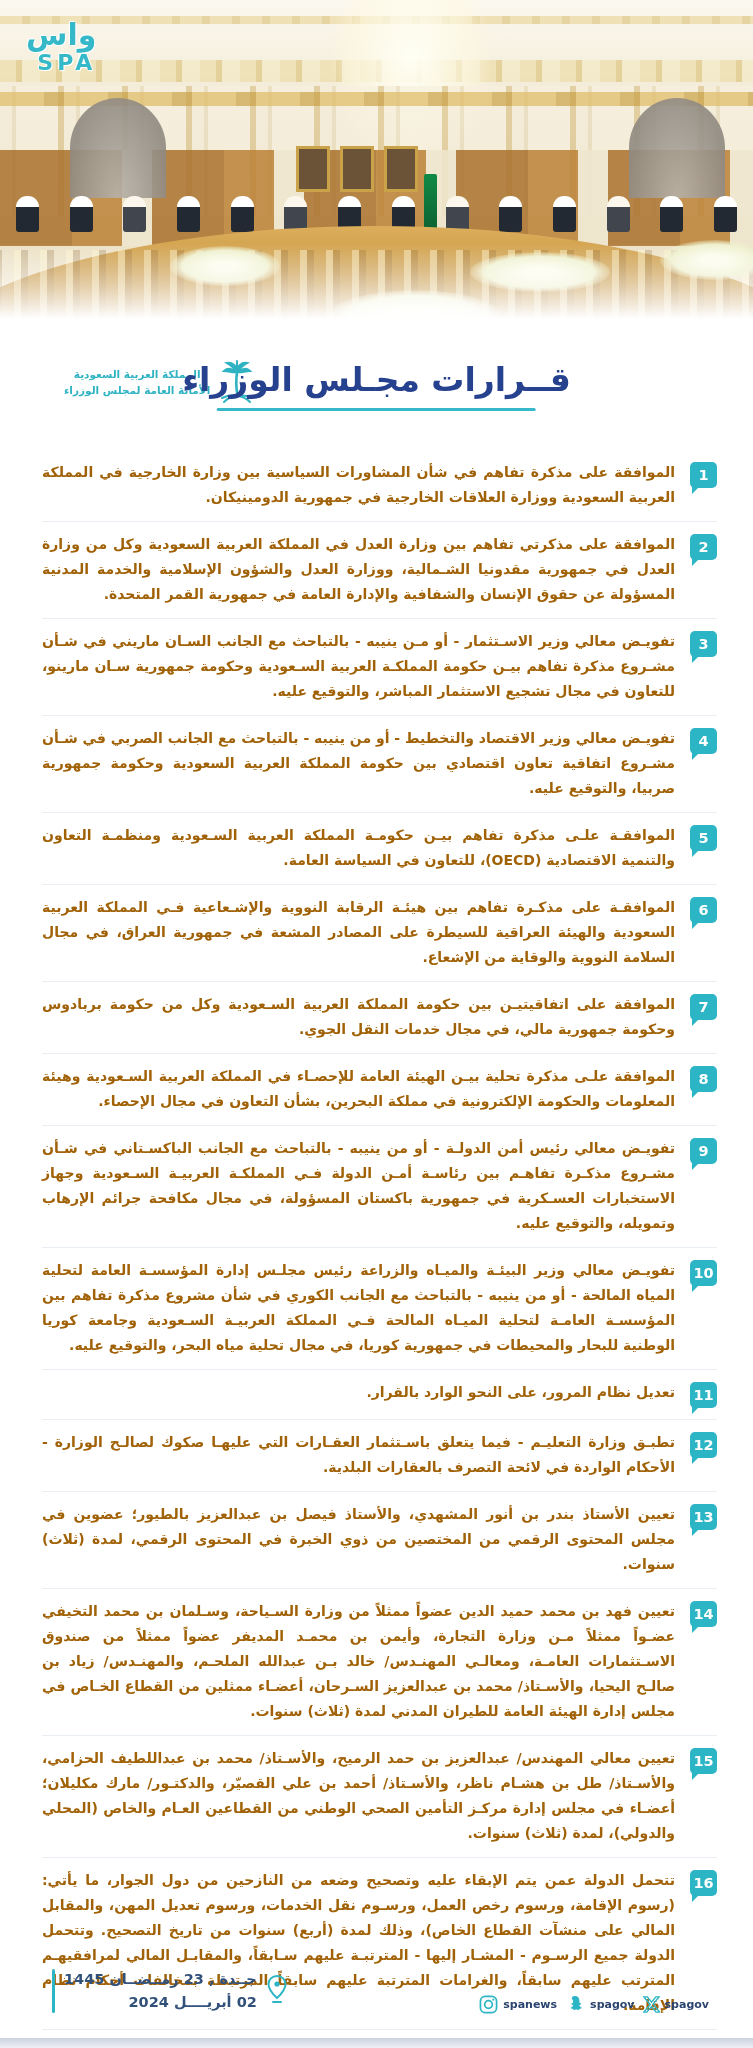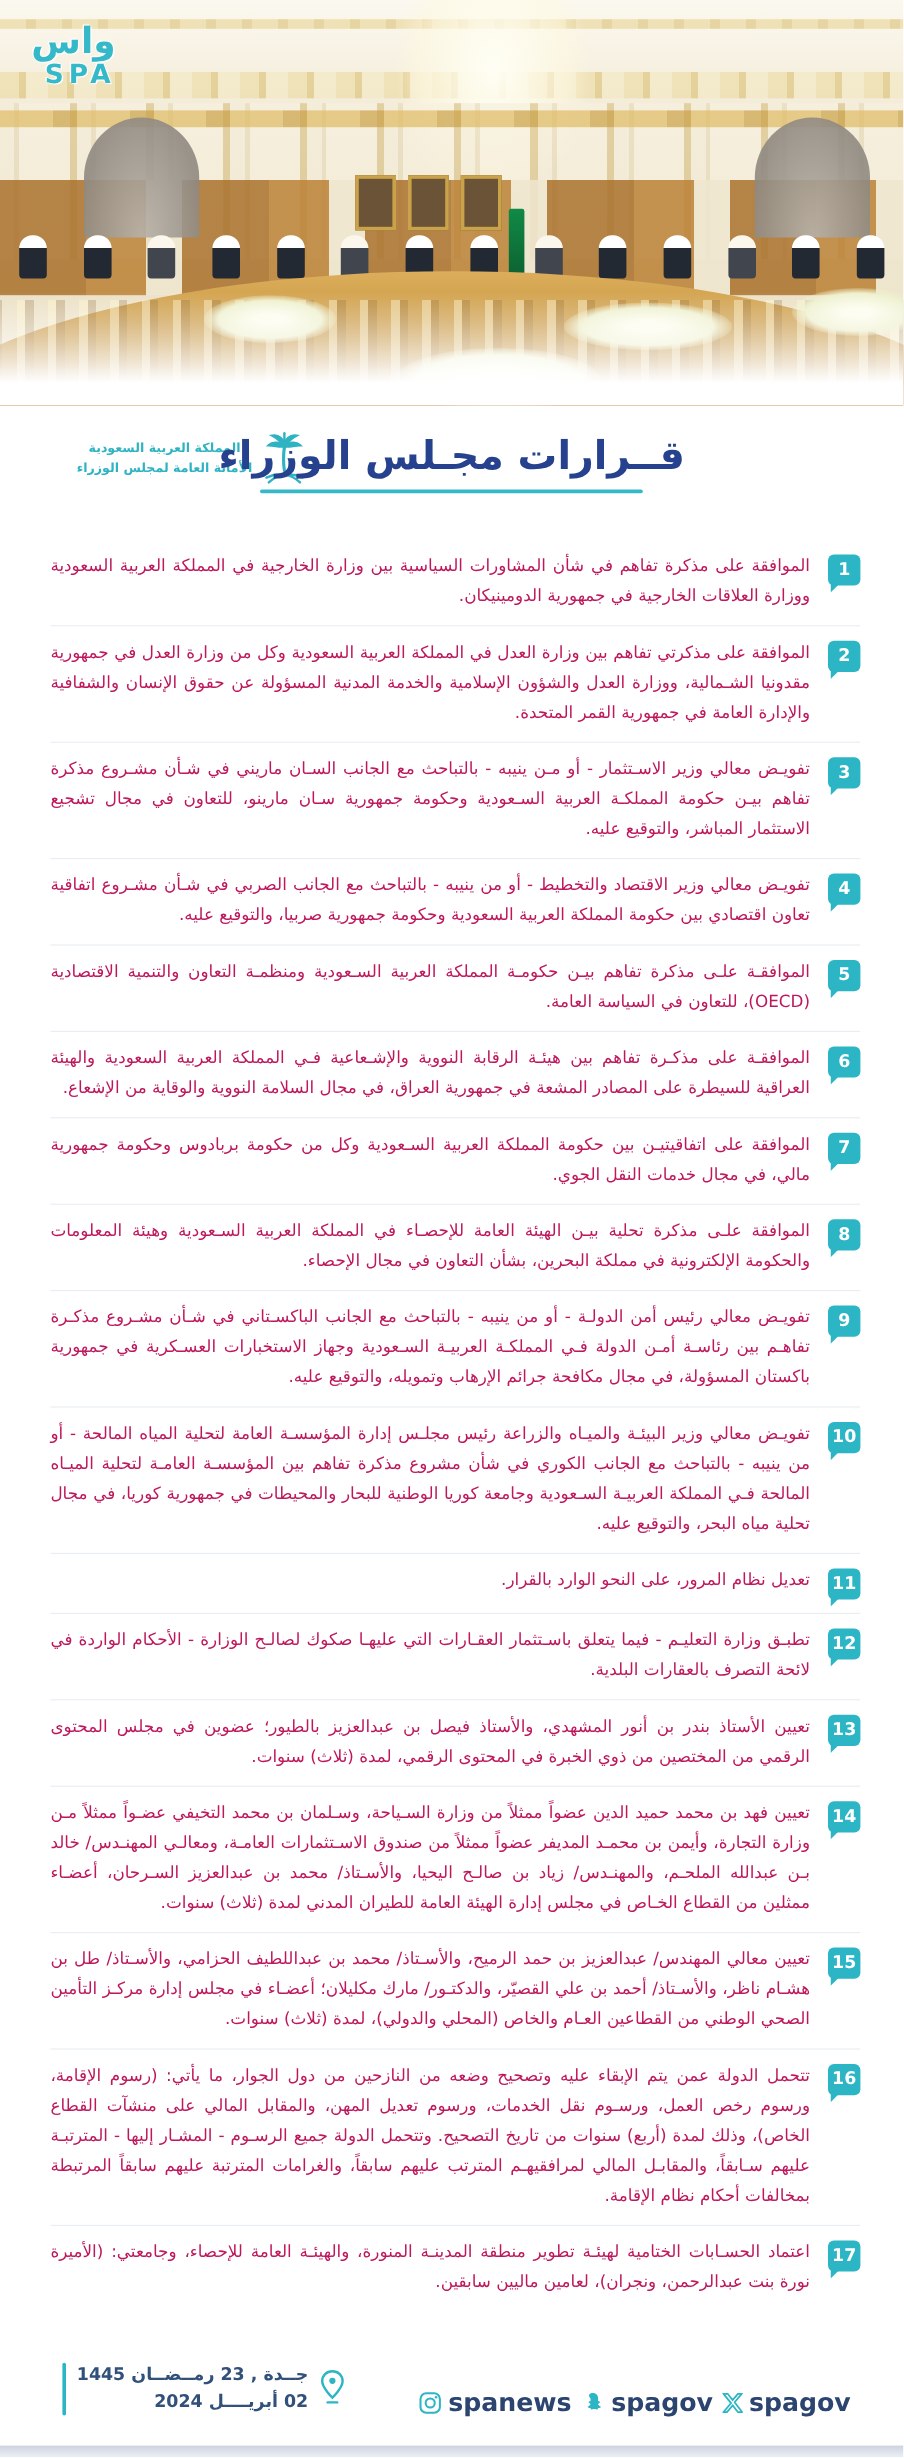--- a/index.html
+++ b/index.html
@@ -61,34 +61,34 @@
 
   
   .list{direction:rtl;padding:4px 36px 0 42px;}
   .row{display:flex;align-items:flex-start;padding:10px 0 11px;}
   .row + .row{border-top:1px solid #e9eef4;}
   .badge{position:relative;flex:0 0 auto;width:27px;height:26px;margin-left:15px;margin-top:2px;
     background:#2cb5c4;border-radius:5px;display:flex;align-items:center;justify-content:center;}
   .badge b{color:#fff;font-size:14.5px;font-weight:bold;font-family:"DejaVu Sans","Liberation Sans",sans-serif;}
   .badge::after{content:"";position:absolute;bottom:-6px;left:2px;width:9px;height:9px;
     background:#2cb5c4;clip-path:polygon(0 0,100% 0,0 100%);}
-  .txt{flex:1;margin:0;font-size:14px;line-height:25px;font-weight:normal;color:#be185d;
+  .txt{flex:1;margin:0;font-size:14px;line-height:25px;font-weight:bold;color:#a16207;
     text-align:justify;text-justify:inter-word;}
 
   
   .footer{position:absolute;left:0;right:0;bottom:34px;display:flex;align-items:flex-end;
     justify-content:space-between;padding:0 44px 0 52px;}
   .date-block{display:flex;align-items:center;gap:9px;}
   .vbar{width:3px;height:44px;background:#2cb5c4;border-radius:2px;}
   .dates{direction:rtl;text-align:right;color:#31507a;font-weight:bold;font-size:14.5px;line-height:1.6;}
   .dates span{display:block;white-space:nowrap;}
   .pin-icon{margin-bottom:4px;}
   .socials{display:flex;align-items:center;gap:8px;direction:ltr;}
   .social{display:flex;align-items:center;gap:5px;}
-  .social .handle{color:#2b4470;font-weight:bold;font-size:21px;}
+  .social .handle{color:#2b4470;font-weight:bold;font-size:11px;}
   .bottom-strip{position:absolute;left:0;right:0;bottom:0;height:10px;
     background:linear-gradient(180deg,#ccd3e0,#edf0f6);}
 </style>
 </head>
 <body>
 
 <div class="page">
 
   <div class="photo">
     <div class="molding"></div>

